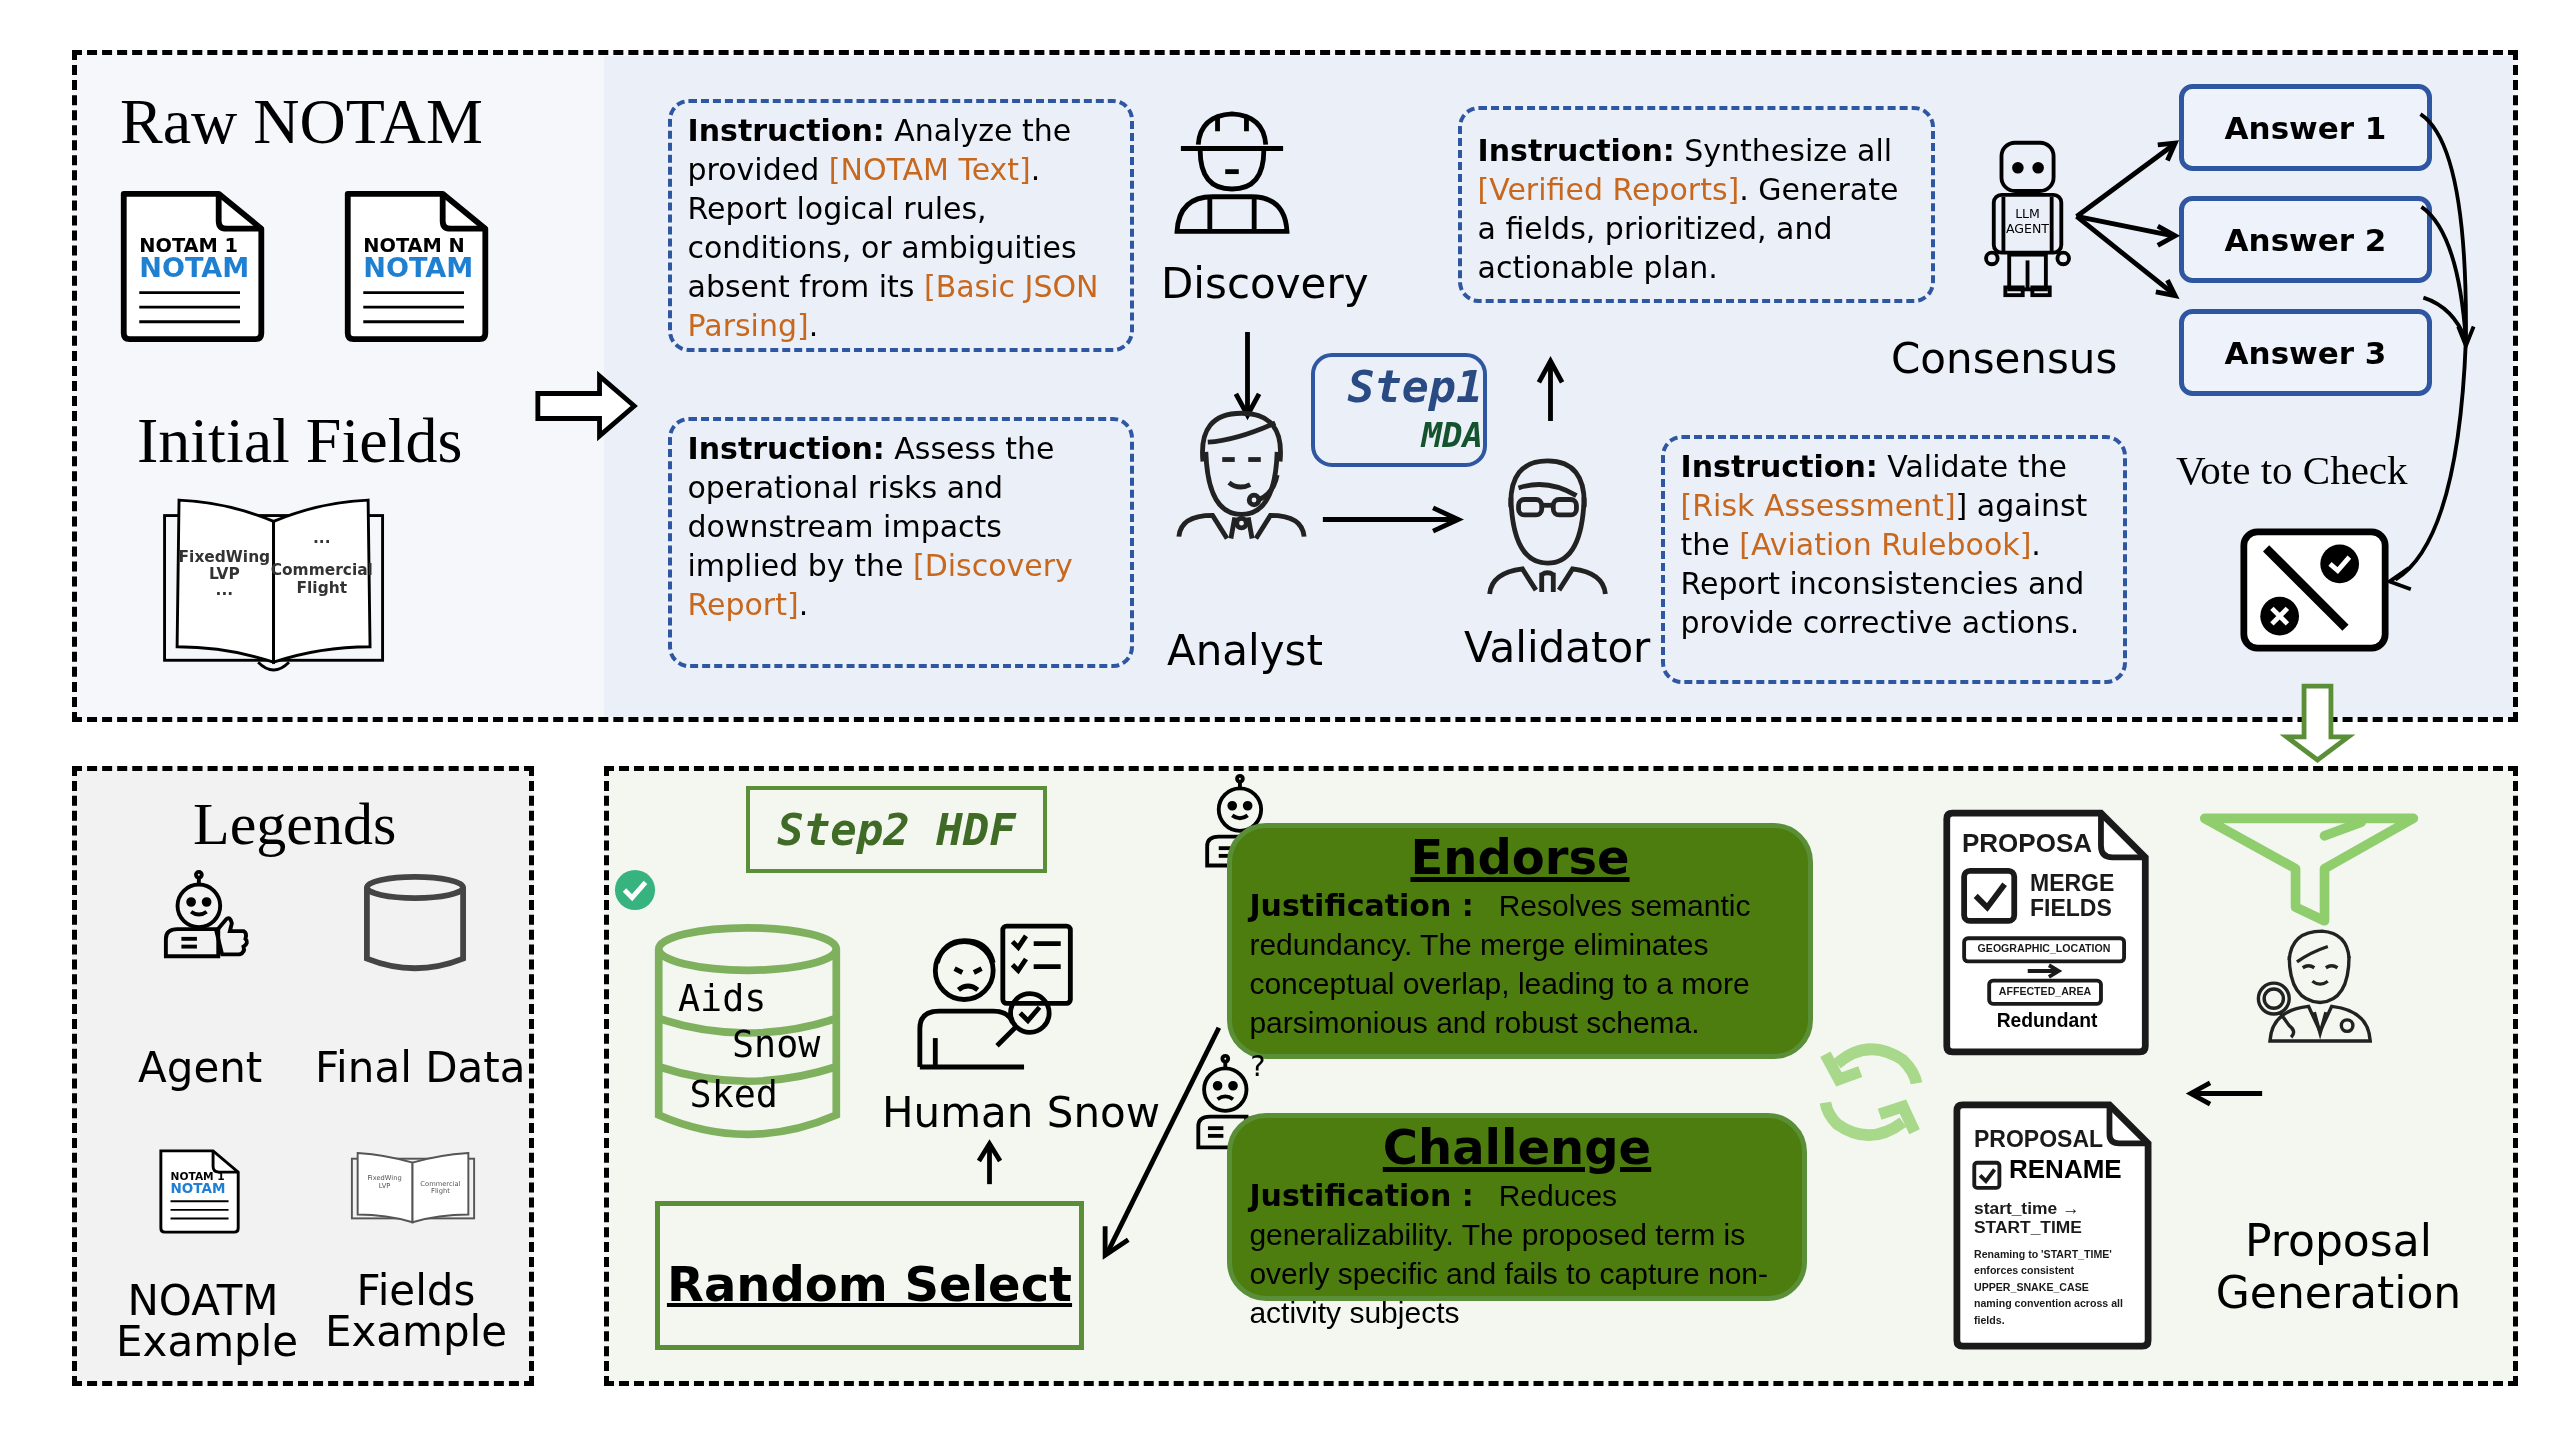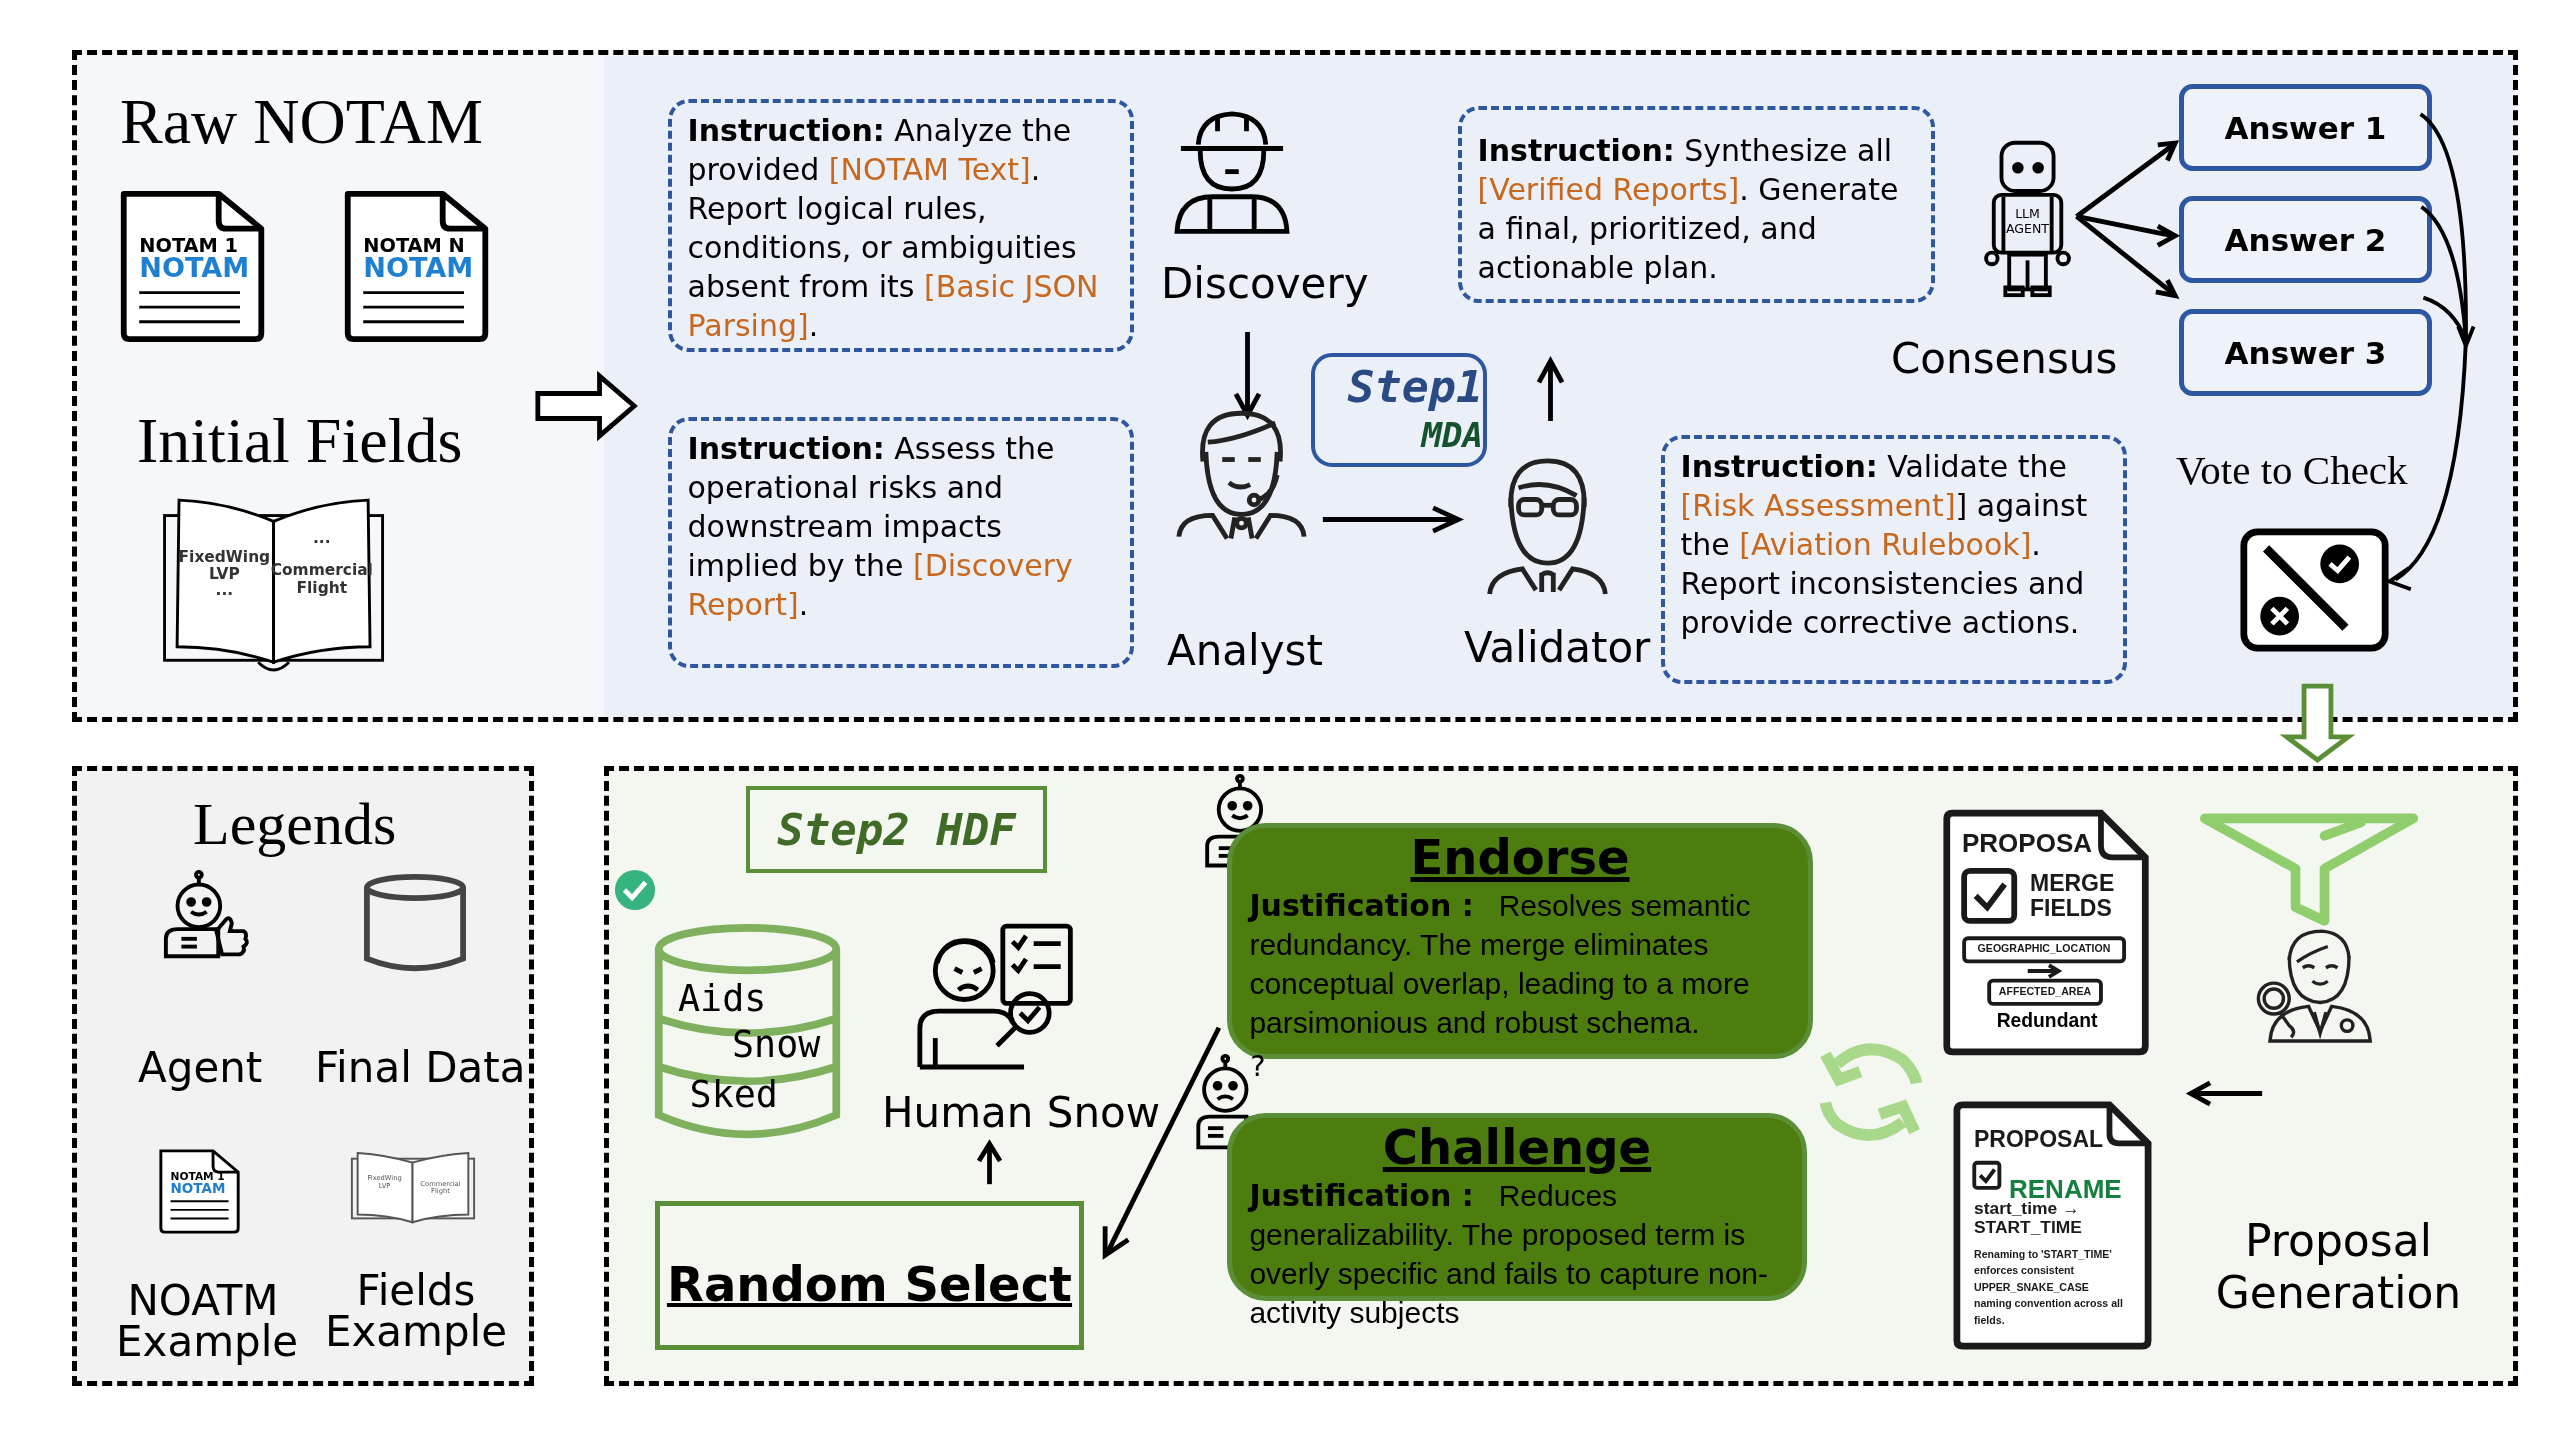--- a/index.html
+++ b/index.html
@@ -89,21 +89,21 @@
     </svg>
 </div>
 
 <div class="instr" style="left:668px;top:99px;width:466px;height:253px;">
   <b>Instruction:</b><span> Analyze the provided </span><span class="hl">[NOTAM Text]</span><span>. Report logical rules, conditions, or ambiguities absent from its </span><span class="hl">[Basic JSON Parsing]</span><span>.</span>
 </div>
 <div class="instr" style="left:668px;top:417px;width:466px;height:251px;">
   <b>Instruction:</b><span> Assess the operational risks and downstream impacts implied by the </span><span class="hl">[Discovery Report]</span><span>.</span>
 </div>
 <div class="instr" style="left:1458px;top:106px;width:477px;height:197px;padding-top:21px;">
-  <b>Instruction:</b><span> Synthesize all </span><span class="hl">[Verified Reports]</span><span>. Generate a final, prioritized, and actionable plan.</span>
+  <b>Instruction:</b><span> Synthesize all </span><span class="hl">[Verified Reports]</span><span>. Generate a fields, prioritized, and actionable plan.</span>
 </div>
 <div class="instr" style="left:1661px;top:435px;width:466px;height:249px;">
   <b>Instruction:</b><span> Validate the </span><span class="hl">[Risk Assessment]</span><span>] against the </span><span class="hl">[Aviation Rulebook]</span><span>. Report inconsistencies and provide corrective actions.</span>
 </div>
 
 <div class="abs" style="left:1169px;top:108px;">
   <svg width="126" height="135" viewBox="0 0 130 140" fill="none" stroke="#000" stroke-width="5">
     <path d="M30 38 Q32 8 65 6 Q98 8 100 38"></path>
     <path d="M50 10 V24 M80 10 V24"></path>
     <line x1="12" y1="42" x2="118" y2="42"></line>
@@ -426,21 +426,21 @@
 </div>
 
 <div class="abs" style="left:1951px;top:1099px;width:203px;height:253px;">
   <svg width="203" height="253" viewBox="0 0 210 262" style="position:absolute;left:0;top:0;">
     <path d="M6 12 Q6 6 12 6 H164 L204 46 V250 Q204 256 198 256 H12 Q6 256 6 250 Z" fill="#fff" stroke="#1a1a1a" stroke-width="7"></path>
     <path d="M164 6 V36 Q164 46 174 46 H204" fill="none" stroke="#1a1a1a" stroke-width="6"></path>
     <rect x="24" y="66" width="26" height="26" rx="3" fill="none" stroke="#1a1a1a" stroke-width="4"></rect>
     <path d="M30 79 L36 85 L45 73" fill="none" stroke="#1a1a1a" stroke-width="4"></path>
   </svg>
   <div class="abs lsans" style="left:23px;top:27px;font-weight:bold;font-size:23px;color:#1a1a1a;">PROPOSAL</div>
-  <div class="abs lsans" style="left:58px;top:75px;font-weight:bold;font-size:26px;color:#15803d;">RENAME</div>
+  <div class="abs lsans" style="left:58px;top:55px;font-weight:bold;font-size:26px;color:#000000;">RENAME</div>
   <div class="abs lsans" style="left:23px;top:100px;font-weight:bold;font-size:17.4px;line-height:19.3px;color:#1a1a1a;">
     <div>start_time →</div>
     <div>START_TIME</div>
   </div>
   <div class="abs lsans" style="left:23px;top:147px;width:155px;font-weight:bold;font-size:10.6px;line-height:16.4px;color:#1a1a1a;">Renaming to 'START_TIME' enforces consistent UPPER_SNAKE_CASE naming convention across all fields.</div>
 </div>
 
 <div class="abs" style="left:2199px;top:776px;">
   <svg width="224" height="126" viewBox="0 0 232 130" style="margin-top:19.3px" fill="none" stroke="#8fcd6d" stroke-width="10" stroke-linejoin="round">
     <path d="M6 24 H222 L130 76 V130 L100 116 V76 Z"></path>

